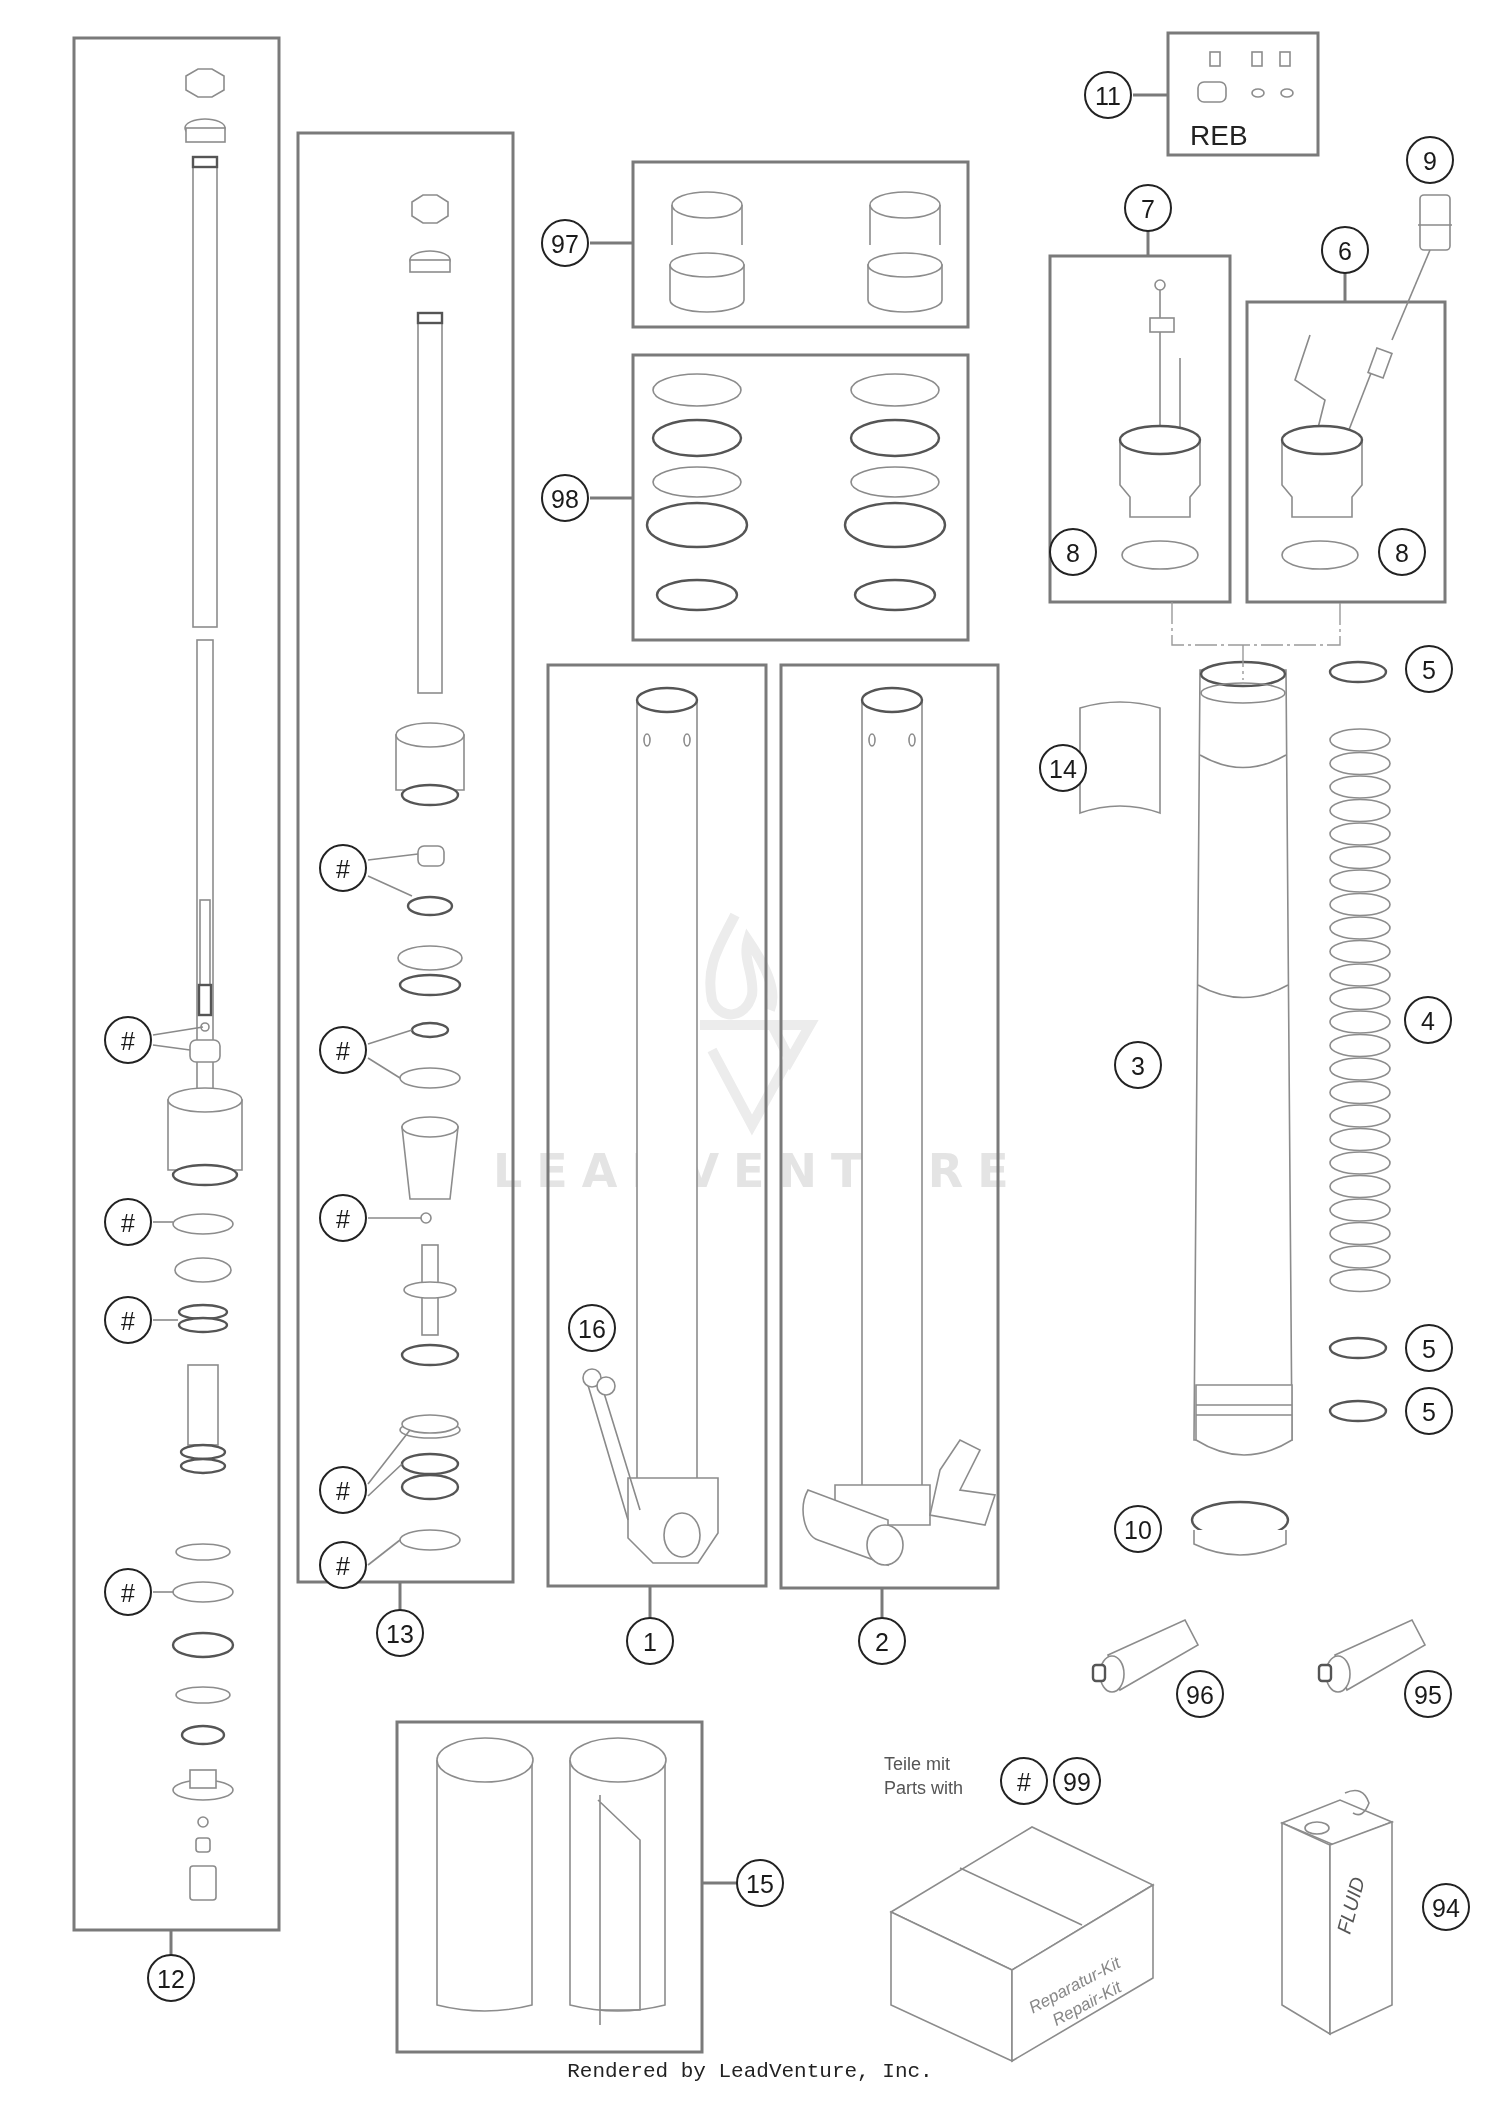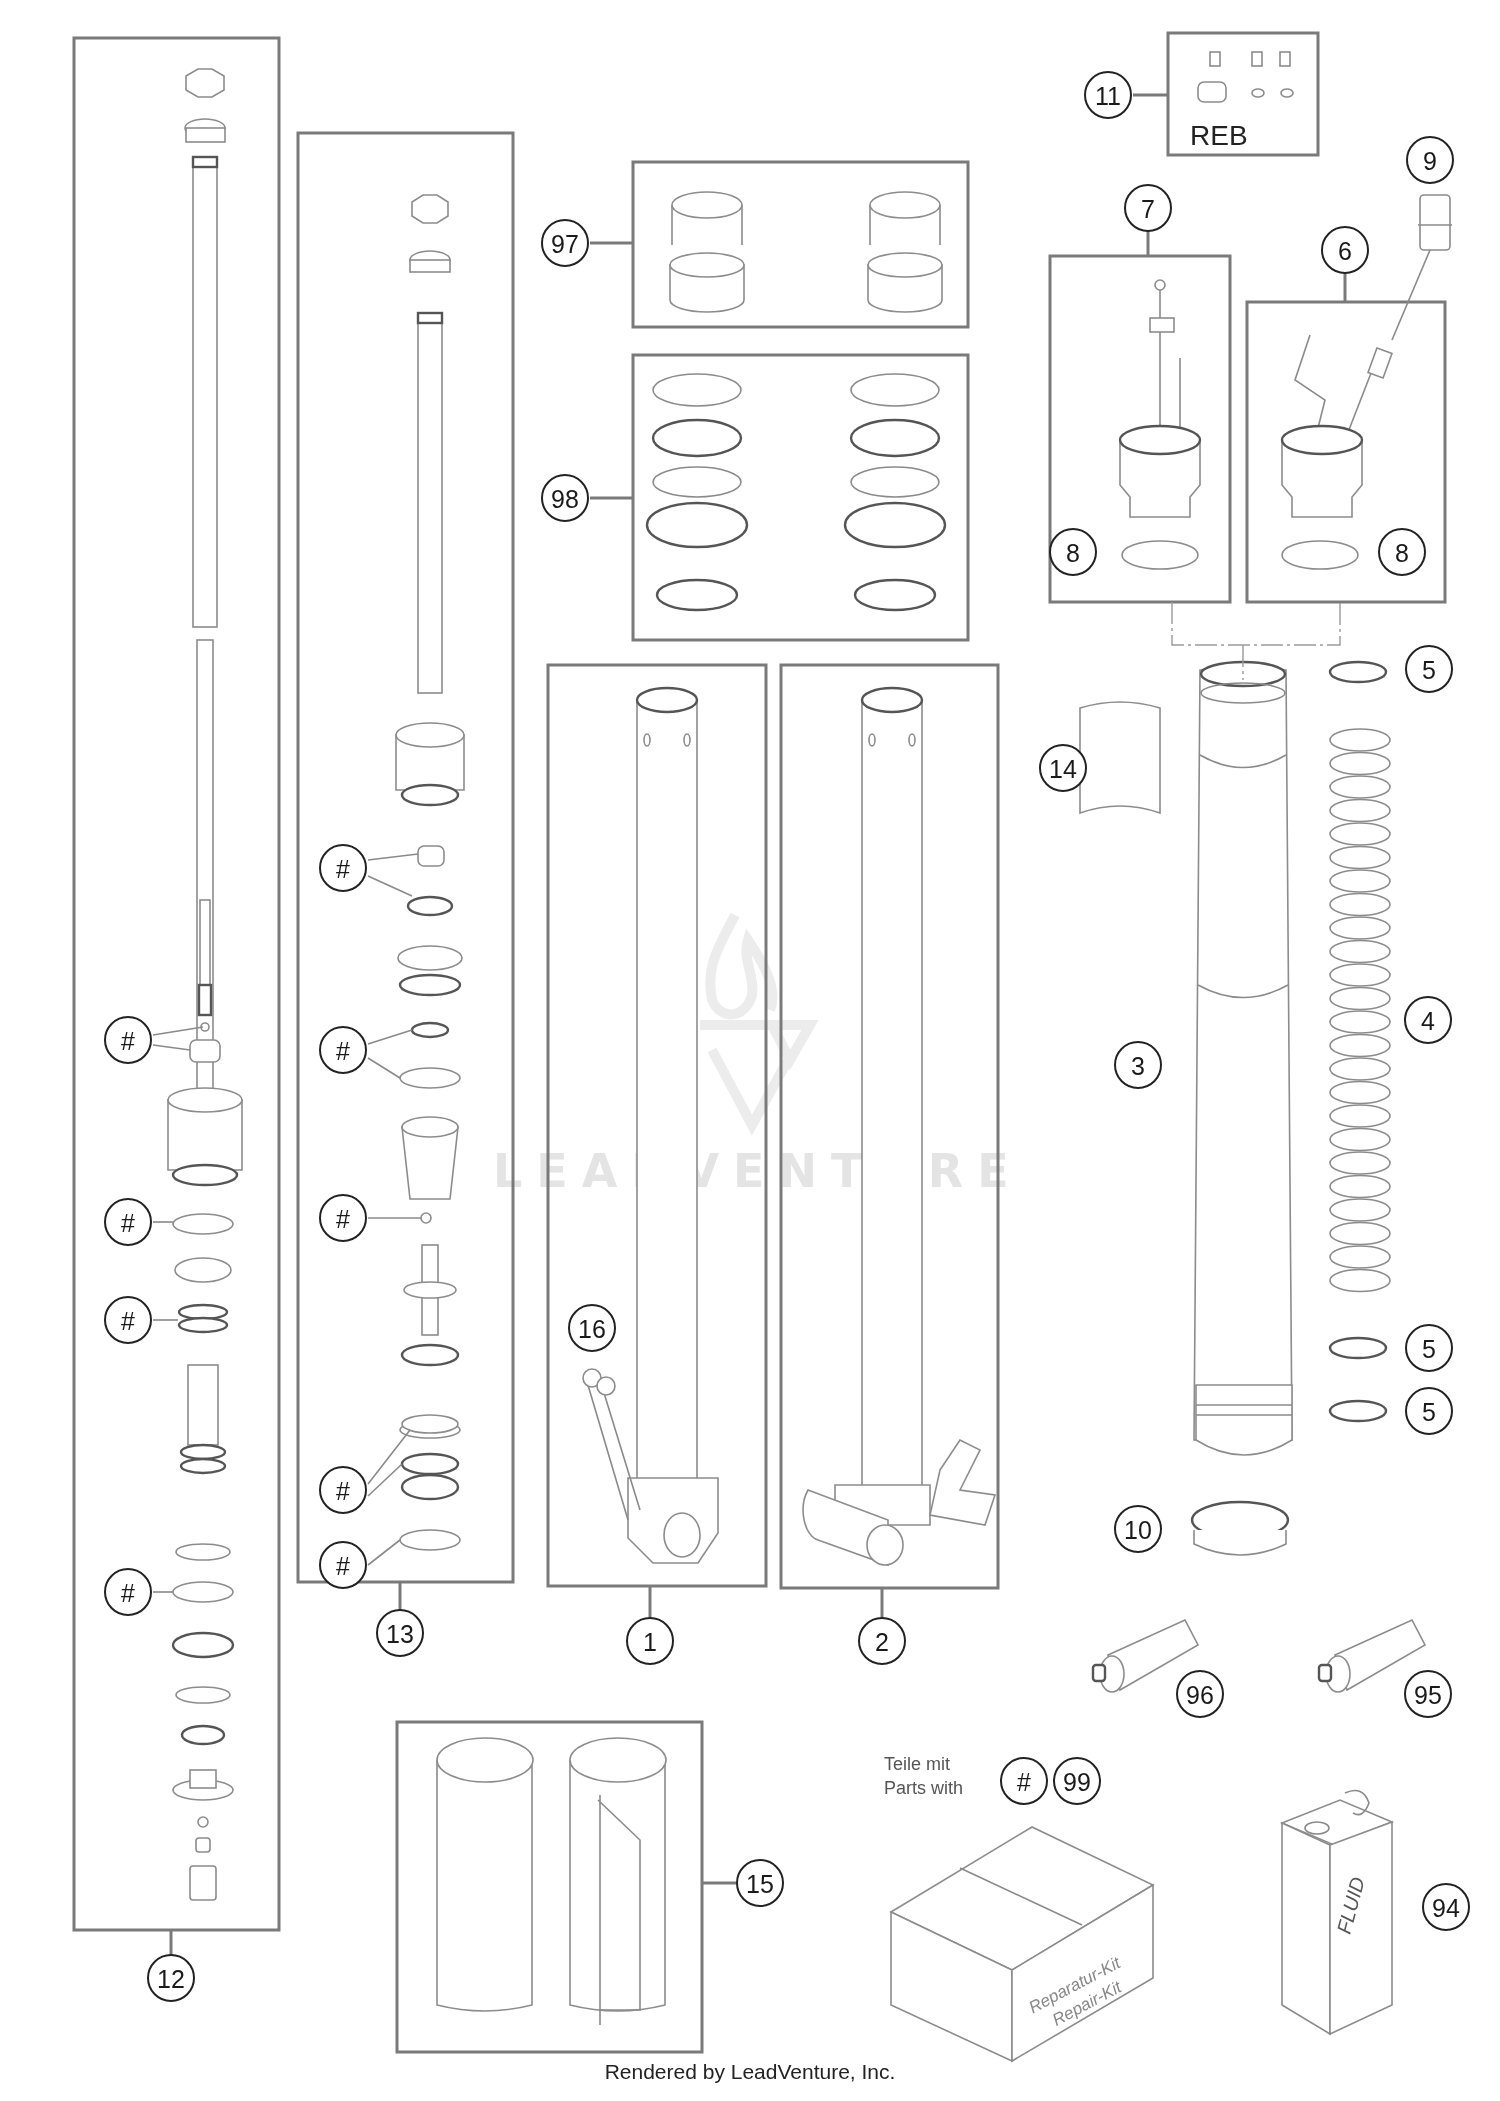--- a/index.html
+++ b/index.html
@@ -8,21 +8,21 @@
   .box{fill:none;stroke:#7a7a7a;stroke-width:3;}
   .lead{stroke:#7a7a7a;stroke-width:3;fill:none;}
   .thin{stroke:#8a8a8a;stroke-width:1.6;fill:none;}
   .dash{stroke:#9a9a9a;stroke-width:1.4;fill:none;stroke-dasharray:22 4 3 4;}
   .part{fill:#fff;stroke:#8c8c8c;stroke-width:1.6;}
   .partd{fill:#fff;stroke:#555;stroke-width:2.4;}
   .callout circle{fill:#fff;stroke:#222;stroke-width:2;}
   .callout text{font-family:"Liberation Sans",sans-serif;font-size:25px;fill:#1a1a1a;text-anchor:middle;dominant-baseline:central;}
   .wm{font-family:"DejaVu Sans",sans-serif;font-weight:bold;font-size:46px;letter-spacing:14px;fill:#e4e4e4;}
   .note{font-family:"Liberation Sans",sans-serif;font-size:18px;fill:#555;}
-  .footer{position:absolute;left:0;width:1500px;top:2060px;text-align:center;font-family:Liberation Sans, sans-serif;font-size:21px;color:#222;}
+  .footer{position:absolute;left:0;width:1500px;top:2060px;text-align:center;font-family:Liberation Mono, monospace;font-size:21px;color:#222;}
 </style>
 </head>
 <body>
 
 <svg id="diagram" viewBox="0 0 1500 2101" xmlns="http://www.w3.org/2000/svg">
 
   <g>
     <path d="M735 915 C720 945 705 965 712 1000 C720 1020 745 1020 752 995 C755 975 742 960 748 940 C765 965 778 990 770 1010" fill="none" stroke="#ececec" stroke-width="10"></path>
     <path d="M700 1025 L810 1025 L790 1060 L772 1025 M712 1050 L752 1125 L788 1060" fill="none" stroke="#ececec" stroke-width="10"></path>
     <text class="wm" x="493" y="1187">LEADVENTURE</text>

